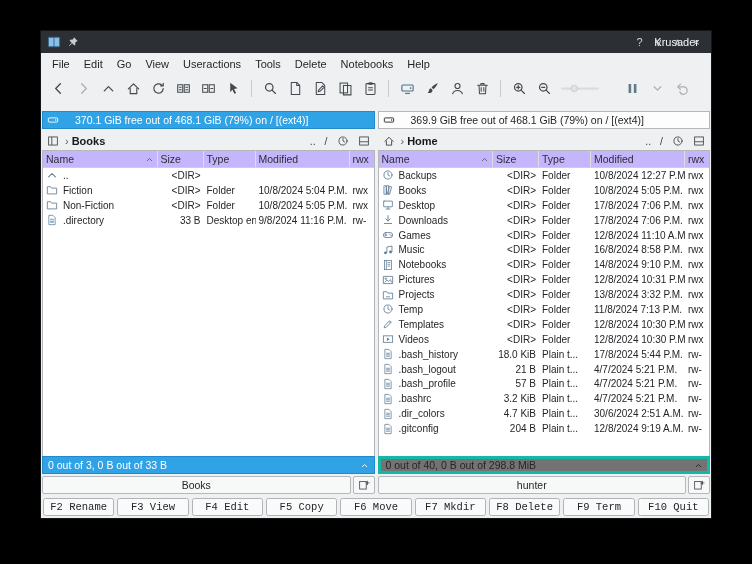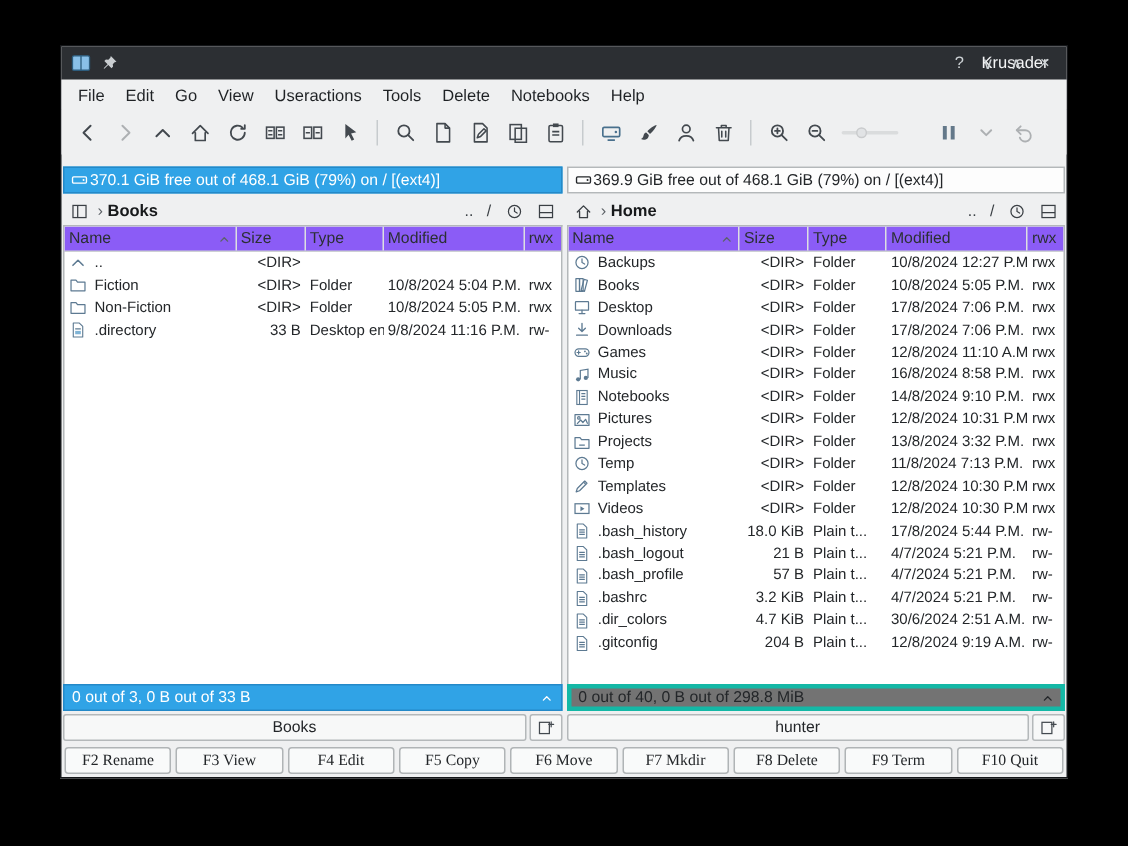--- a/index.html
+++ b/index.html
@@ -33,36 +33,36 @@
   .tool-btn[data-name="toolbar-button-pause"]{margin-left:16px;color:#64798a}
   .tool-btn[data-name="toolbar-button-device-menu"]{color:#49708d}
   
   .ic{width:15px;height:15px;display:block}
   .ic12{width:12px;height:12px;display:block}
   .ic10{width:9px;height:9px;display:block}
   .ic14{width:14px;height:14px;display:block}
   
   .panels{flex:1;display:flex;gap:3px;padding:8px 1px 0 1px;min-height:0}
   .panel{flex:1;display:flex;flex-direction:column;min-width:0}
-  .media-bar{height:18px;display:flex;align-items:center;gap:1px;padding:0 4px;font-size:10.5px;
+  .media-bar{height:18px;display:flex;align-items:center;gap:16px;padding:0 4px;font-size:10.5px;
              flex:0 0 auto;white-space:nowrap;overflow:hidden}
   .media-bar.active{background:#30a3e6;color:#fff;border:1px solid #2489c8}
   .media-bar.inactive{background:#fdfdfd;color:#232629;border:1px solid #b4b8ba}
   .crumb-bar{height:19px;display:flex;align-items:center;gap:3px;padding:0 2px;margin-top:2px;
              font-size:10.5px;color:#232629;flex:0 0 auto}
   .crumb-btn{background:none;border:none;padding:0 3px;font-size:10.5px;color:#3a3f44;
              display:flex;align-items:center;height:17px;font-family:inherit}
   .crumb-sep{color:#5c6166;font-size:11px}
   .crumb-path{font-weight:bold;font-size:11px;color:#17191b}
   .flex-sp{flex:1}
   
   .list-frame{flex:1;display:flex;flex-direction:column;border:1px solid #b4b8ba;border-bottom:none;
               background:#fff;min-height:0;overflow:hidden}
   .list-header,.frow{display:grid;grid-template-columns:17px minmax(0,1fr) 46px 52px 94px 24px;align-items:center}
-  .list-header{height:17px;background:#8b5cf6;border-bottom:1px solid #cdd0d3;font-size:10.5px;
+  .list-header{height:17px;background:#c4b5fd;border-bottom:1px solid #cdd0d3;font-size:10.5px;
                color:#2b2f33;flex:0 0 auto}
   .h-cell{display:flex;align-items:center;height:100%;padding:0 3px;border-right:1px solid #dcdfe1;overflow:hidden}
   .h-cell:last-child{border-right:none}
   .h-name{grid-column:1/3}
   .sort{margin-left:auto;color:#5b6268}
   .file-list{flex:1;overflow:hidden;font-size:10px;color:#232629}
   .frow{height:14.9px}
   .fc{padding:0 3px;white-space:nowrap;overflow:hidden}
   .fc.icw{padding:0 0 0 3px;color:#5d7a92}
   .fsize{text-align:right}
@@ -74,21 +74,21 @@
   .st-btn{background:none;border:none;width:18px;height:100%;display:flex;align-items:center;
           justify-content:center;color:inherit;padding:0}
   .tab-bar{height:22px;display:flex;gap:2px;padding:2px 0;flex:0 0 auto}
   .tab{flex:1;background:#f7f8f8;border:1px solid #b4b8ba;border-radius:2px;display:flex;
        align-items:center;justify-content:center;font-size:10.5px;color:#232629}
   .newtab-btn{width:22px;background:#f7f8f8;border:1px solid #b4b8ba;border-radius:2px;
               display:flex;align-items:center;justify-content:center;color:#43494f;padding:0}
   
   .fnbar{height:22px;display:flex;gap:3px;padding:2px 2px;flex:0 0 auto}
   .fn-btn{flex:1;background:#f9fafa;border:1px solid #b0b4b6;border-radius:2.5px;font-size:10.5px;
-          color:#232629;font-family:Liberation Serif, serif;padding:0}
+          color:#232629;font-family:Liberation Mono, monospace;padding:0}
   .statusbar{height:17px;display:flex;align-items:center;padding:0 6px;font-size:10.5px;
              color:#232629;border-top:1px solid #cfd2d4;background:#eff0f1;flex:0 0 auto}
 </style>
 </head>
 <body>
 
 <svg aria-hidden="true" style="position:absolute;width:0;height:0;overflow:hidden">
 <defs>
 <symbol id="sym-back" viewBox="0 0 16 16">
         <g fill="none" stroke="currentColor" stroke-width="1.4" stroke-linecap="round" stroke-linejoin="round">

